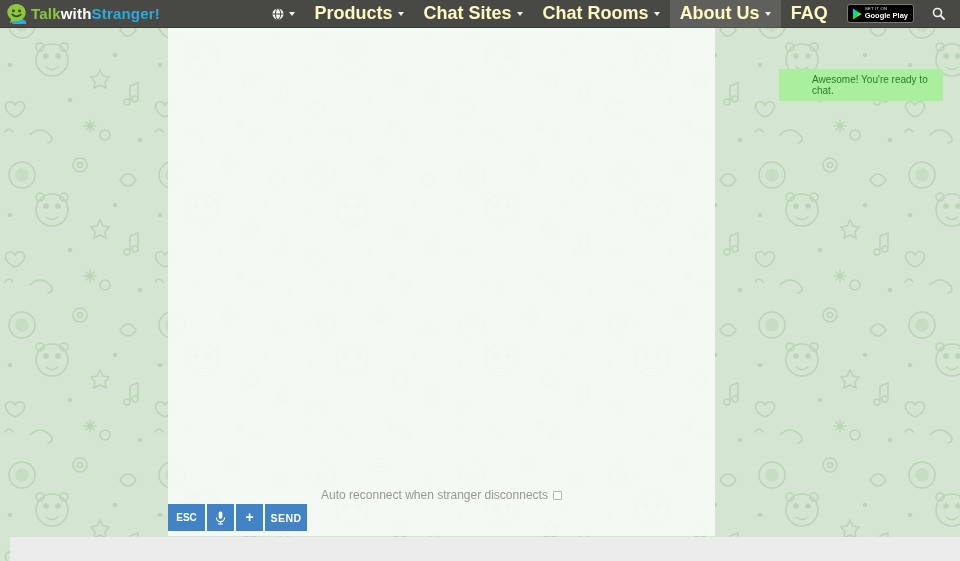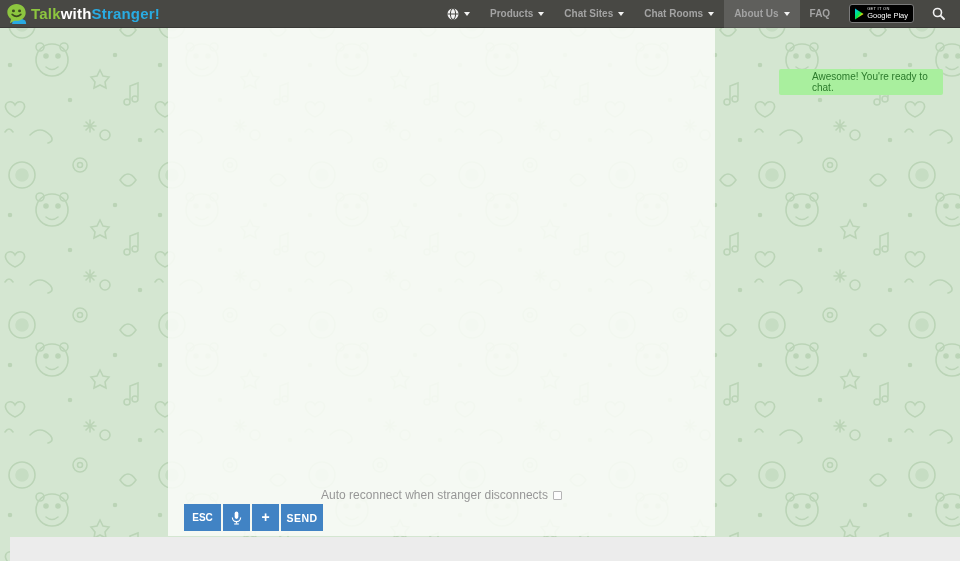--- a/index.html
+++ b/index.html
@@ -8,55 +8,55 @@
 
   
   .bg { position:absolute; left:0; top:0; width:960px; height:561px; z-index:0; }
 
   
   .navbar { position:absolute; left:0; top:0; width:960px; height:28px; background:#484844;
             border-bottom:1px solid #3a3a37; display:flex; align-items:center; padding:12px 6px; z-index:30; }
   .brand { display:flex; align-items:center; gap:4px; text-decoration:none; font-size:15px; font-weight:bold; letter-spacing:.2px; cursor:pointer; }
   .t-green { color:#8dc63f; } .t-white { color:#ffffff; } .t-cyan { color:#29abe2; }
   .nav-right { margin-left:auto; display:flex; align-items:center; height:28px; }
-  .nav-item { display:flex; align-items:center; height:28px; padding:0 10px; color:#a3a3a3;
-              font-size:10px; font-weight:700; text-decoration:none; cursor:pointer; white-space:nowrap; }
+  .nav-item { display:flex; align-items:center; height:28px; padding:0 10px; color:#fef9c3;
+              font-size:18px; font-weight:700; text-decoration:none; cursor:pointer; white-space:nowrap; }
   .nav-item.active { background:rgba(255,255,255,0.13); }
   .caret { width:0; height:0; border-left:3px solid transparent; border-right:3px solid transparent;
            border-top:4px solid #f2f2f2; display:inline-block; margin-left:5px; }
   .gp-badge { display:flex; align-items:center; gap:3px; background:#000; border:1px solid #7a7a7a;
               border-radius:3px; height:19px; padding:0 5px; margin:0 9px; cursor:pointer; }
   .gp-text { display:flex; flex-direction:column; line-height:1; }
   .gp1 { color:#e8e8e8; font-size:4px; letter-spacing:.3px; }
-  .gp2 { color:#ffffff; font-size:7.5px; font-weight:normal; margin-top:1px; white-space:nowrap; }
+  .gp2 { color:#ffffff; font-size:7.5px; font-weight:bold; margin-top:1px; white-space:nowrap; }
   .nav-search { display:flex; align-items:center; height:28px; padding:0 9px; cursor:pointer; }
 
   
   .chat-panel { position:absolute; left:168px; top:28px; width:547px; height:508px;
                 background:rgba(249,252,247,0.88); z-index:10; }
   .chat-messages { position:absolute; left:0; top:0; right:0; bottom:60px; }
   .auto-reconnect { position:absolute; left:0; right:0; bottom:34px; text-align:center;
                     font-size:12px; color:#979797; }
   .checkbox { display:inline-block; width:9px; height:9px; border:1px solid #b5b5b5; background:#fdfdfd;
               border-radius:1px; margin-left:5px; vertical-align:-1px; cursor:pointer; }
-  .input-row { position:absolute; left:0; right:0; bottom:5px; height:27px; display:flex; gap:2px;padding-left:16px; }
+  .input-row { position:absolute; left:0; right:0; bottom:5px; height:27px; display:flex; gap:2px; }
   .btn { border:none; background:#4183c4; color:#fff; cursor:pointer; display:flex;
          align-items:center; justify-content:center; font-family:"Liberation Sans", sans-serif; }
   .btn.esc { width:37px; font-size:10px; font-weight:bold; }
   .input-wrap { flex:1; position:relative; }
   .msg-input { width:100%; height:100%; border:none; outline:none; background:#ffffff;
                font-size:11px; color:#555; padding:0 22px 0 9px; font-family:"Liberation Sans", sans-serif; }
   .msg-input::placeholder { color:#bdbdbd; }
   .emoji { position:absolute; right:5px; top:50%; transform:translateY(-50%); cursor:pointer; }
   .btn.mic { width:27px; }
   .btn.plus { width:27px; font-size:14px; font-weight:bold; padding-bottom:1px; }
   .btn.send { width:42px; font-size:10.5px; font-weight:bold; letter-spacing:.4px;text-align:right; }
 
   
-  .toast { position:absolute; top:69px; right:17px; width:164px; height:26px; background:#a9ef9e;
+  .toast { position:absolute; top:69px; right:17px; width:164px; height:32px; background:#a9ef9e;
            color:#2b7a2b; font-size:10px; display:flex; align-items:center; justify-content:center;
            border-radius:2px; z-index:20;padding-left:33px; }
 
   
   .footer { position:absolute; left:10px; right:0; top:537px; bottom:0; background:#ececec; z-index:5; }
 </style>
 </head>
 <body>
 
 <svg class="bg" xmlns="http://www.w3.org/2000/svg">

